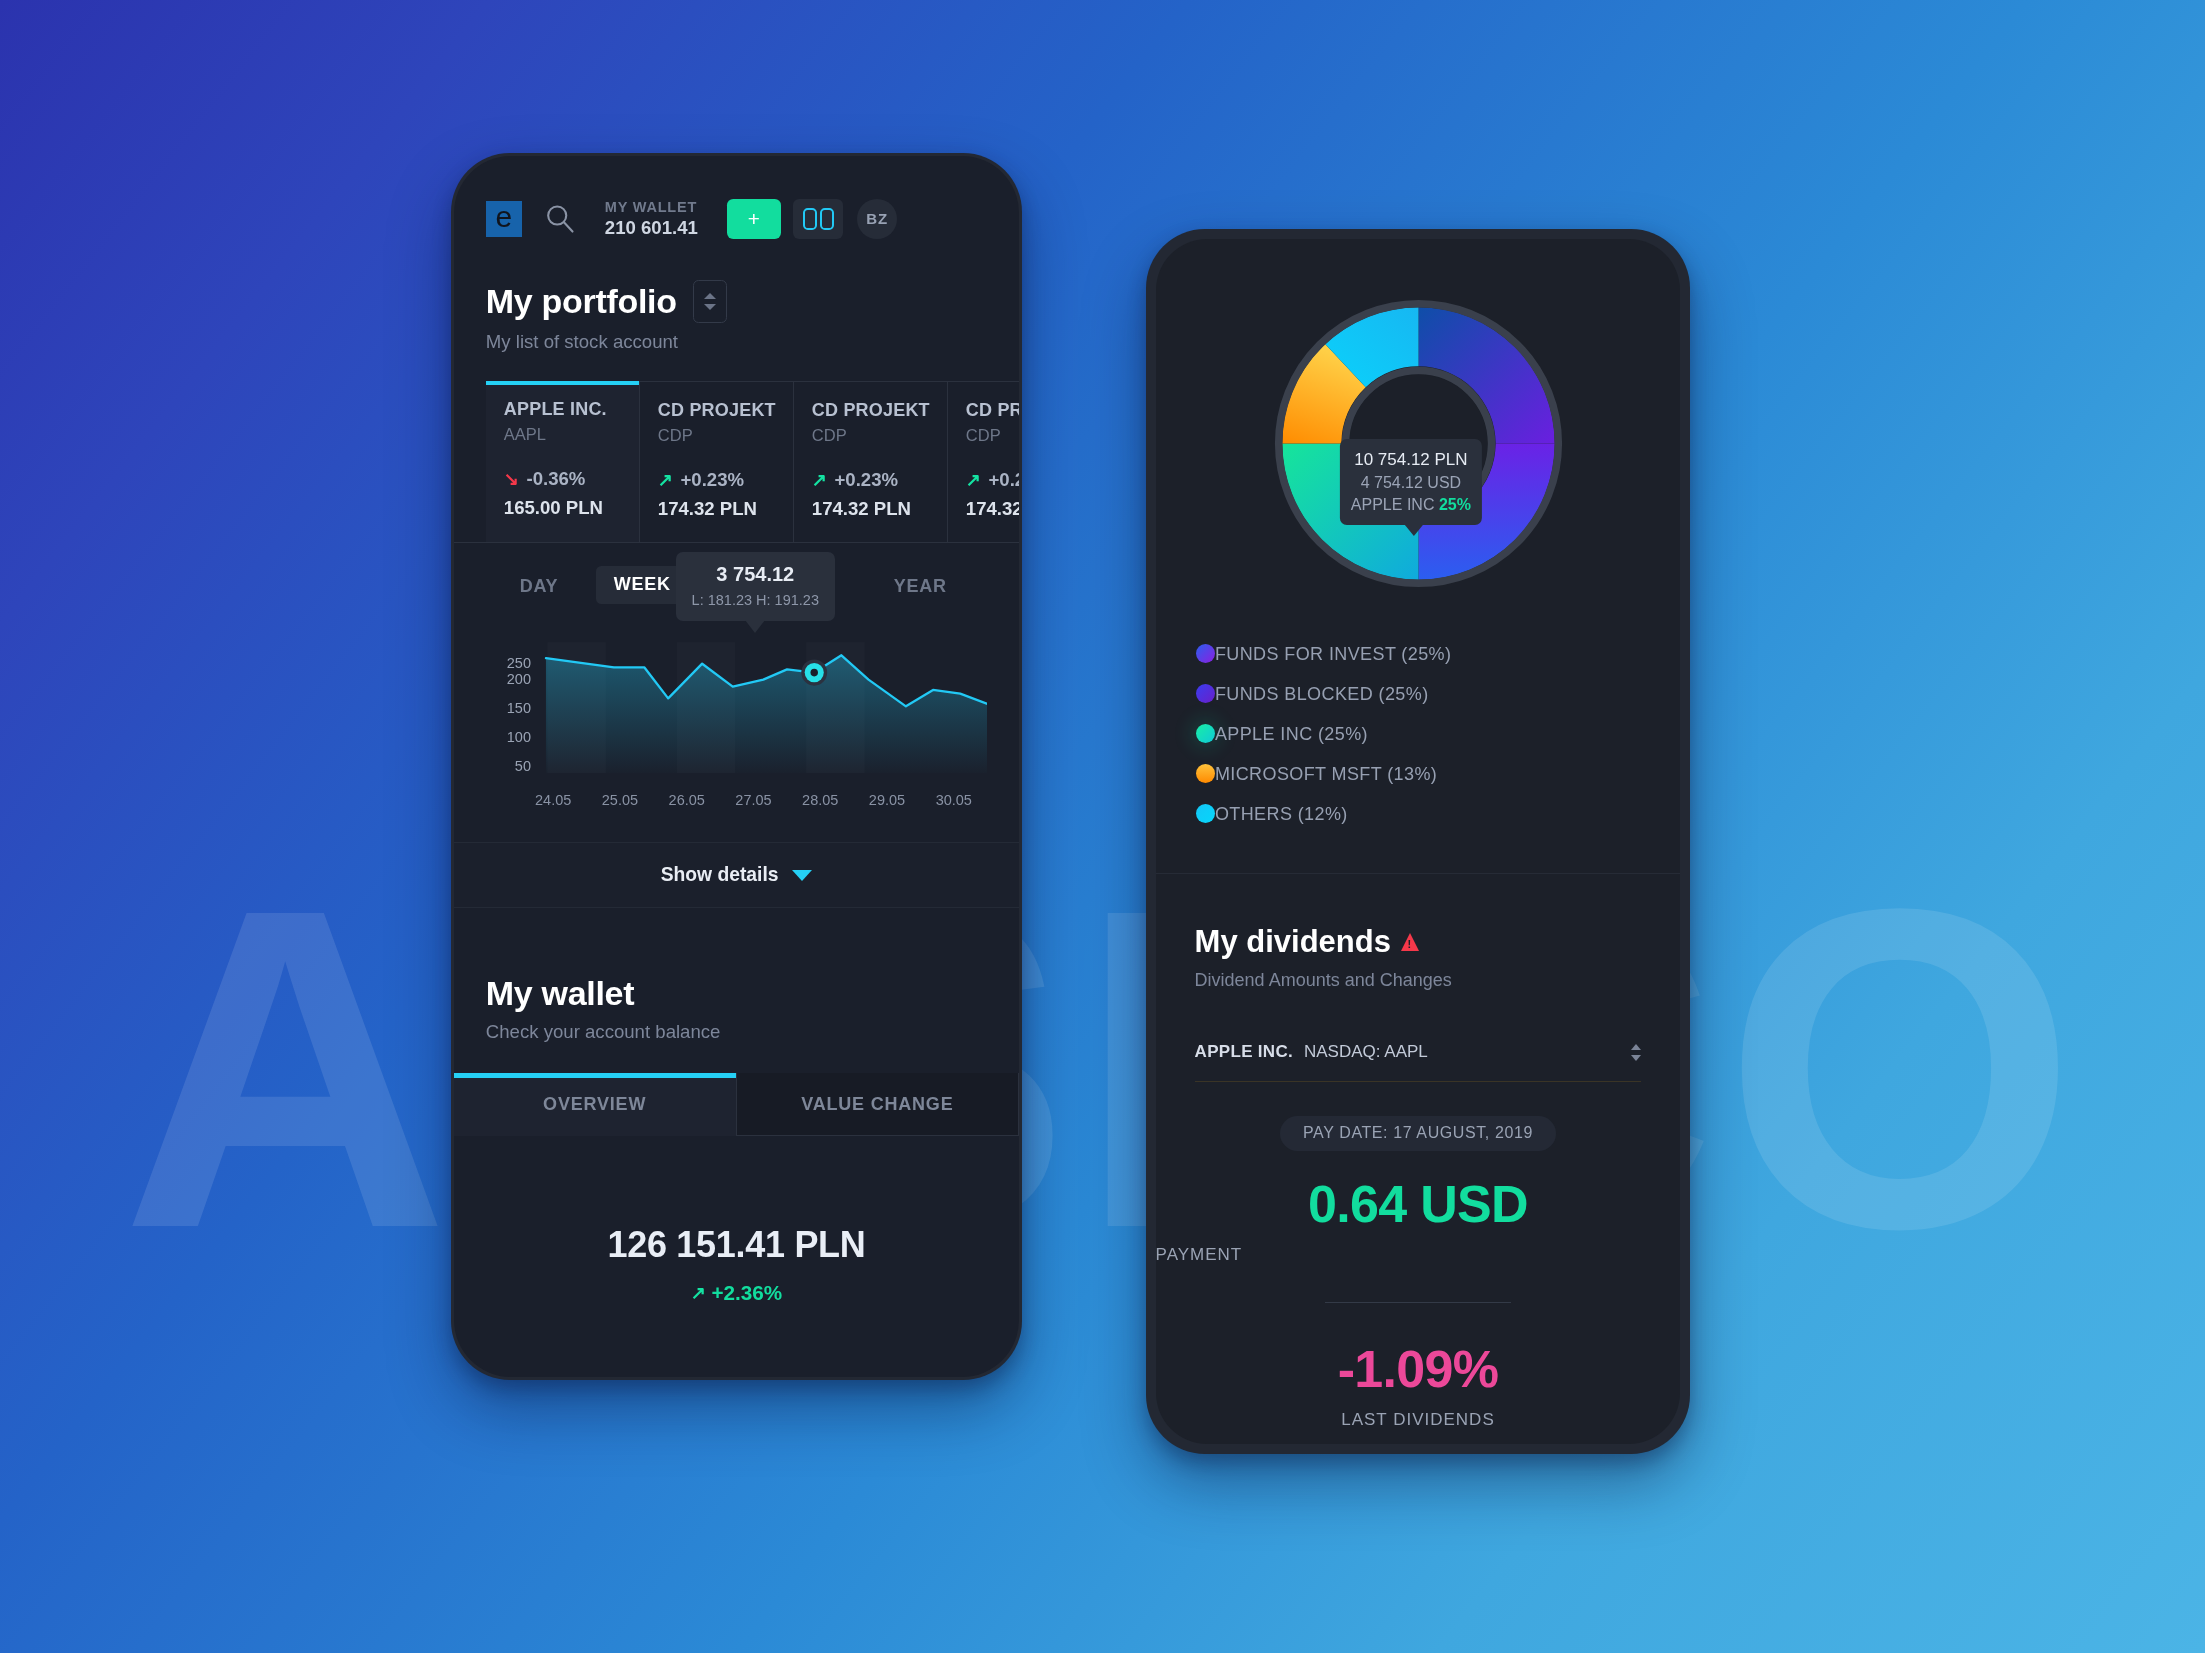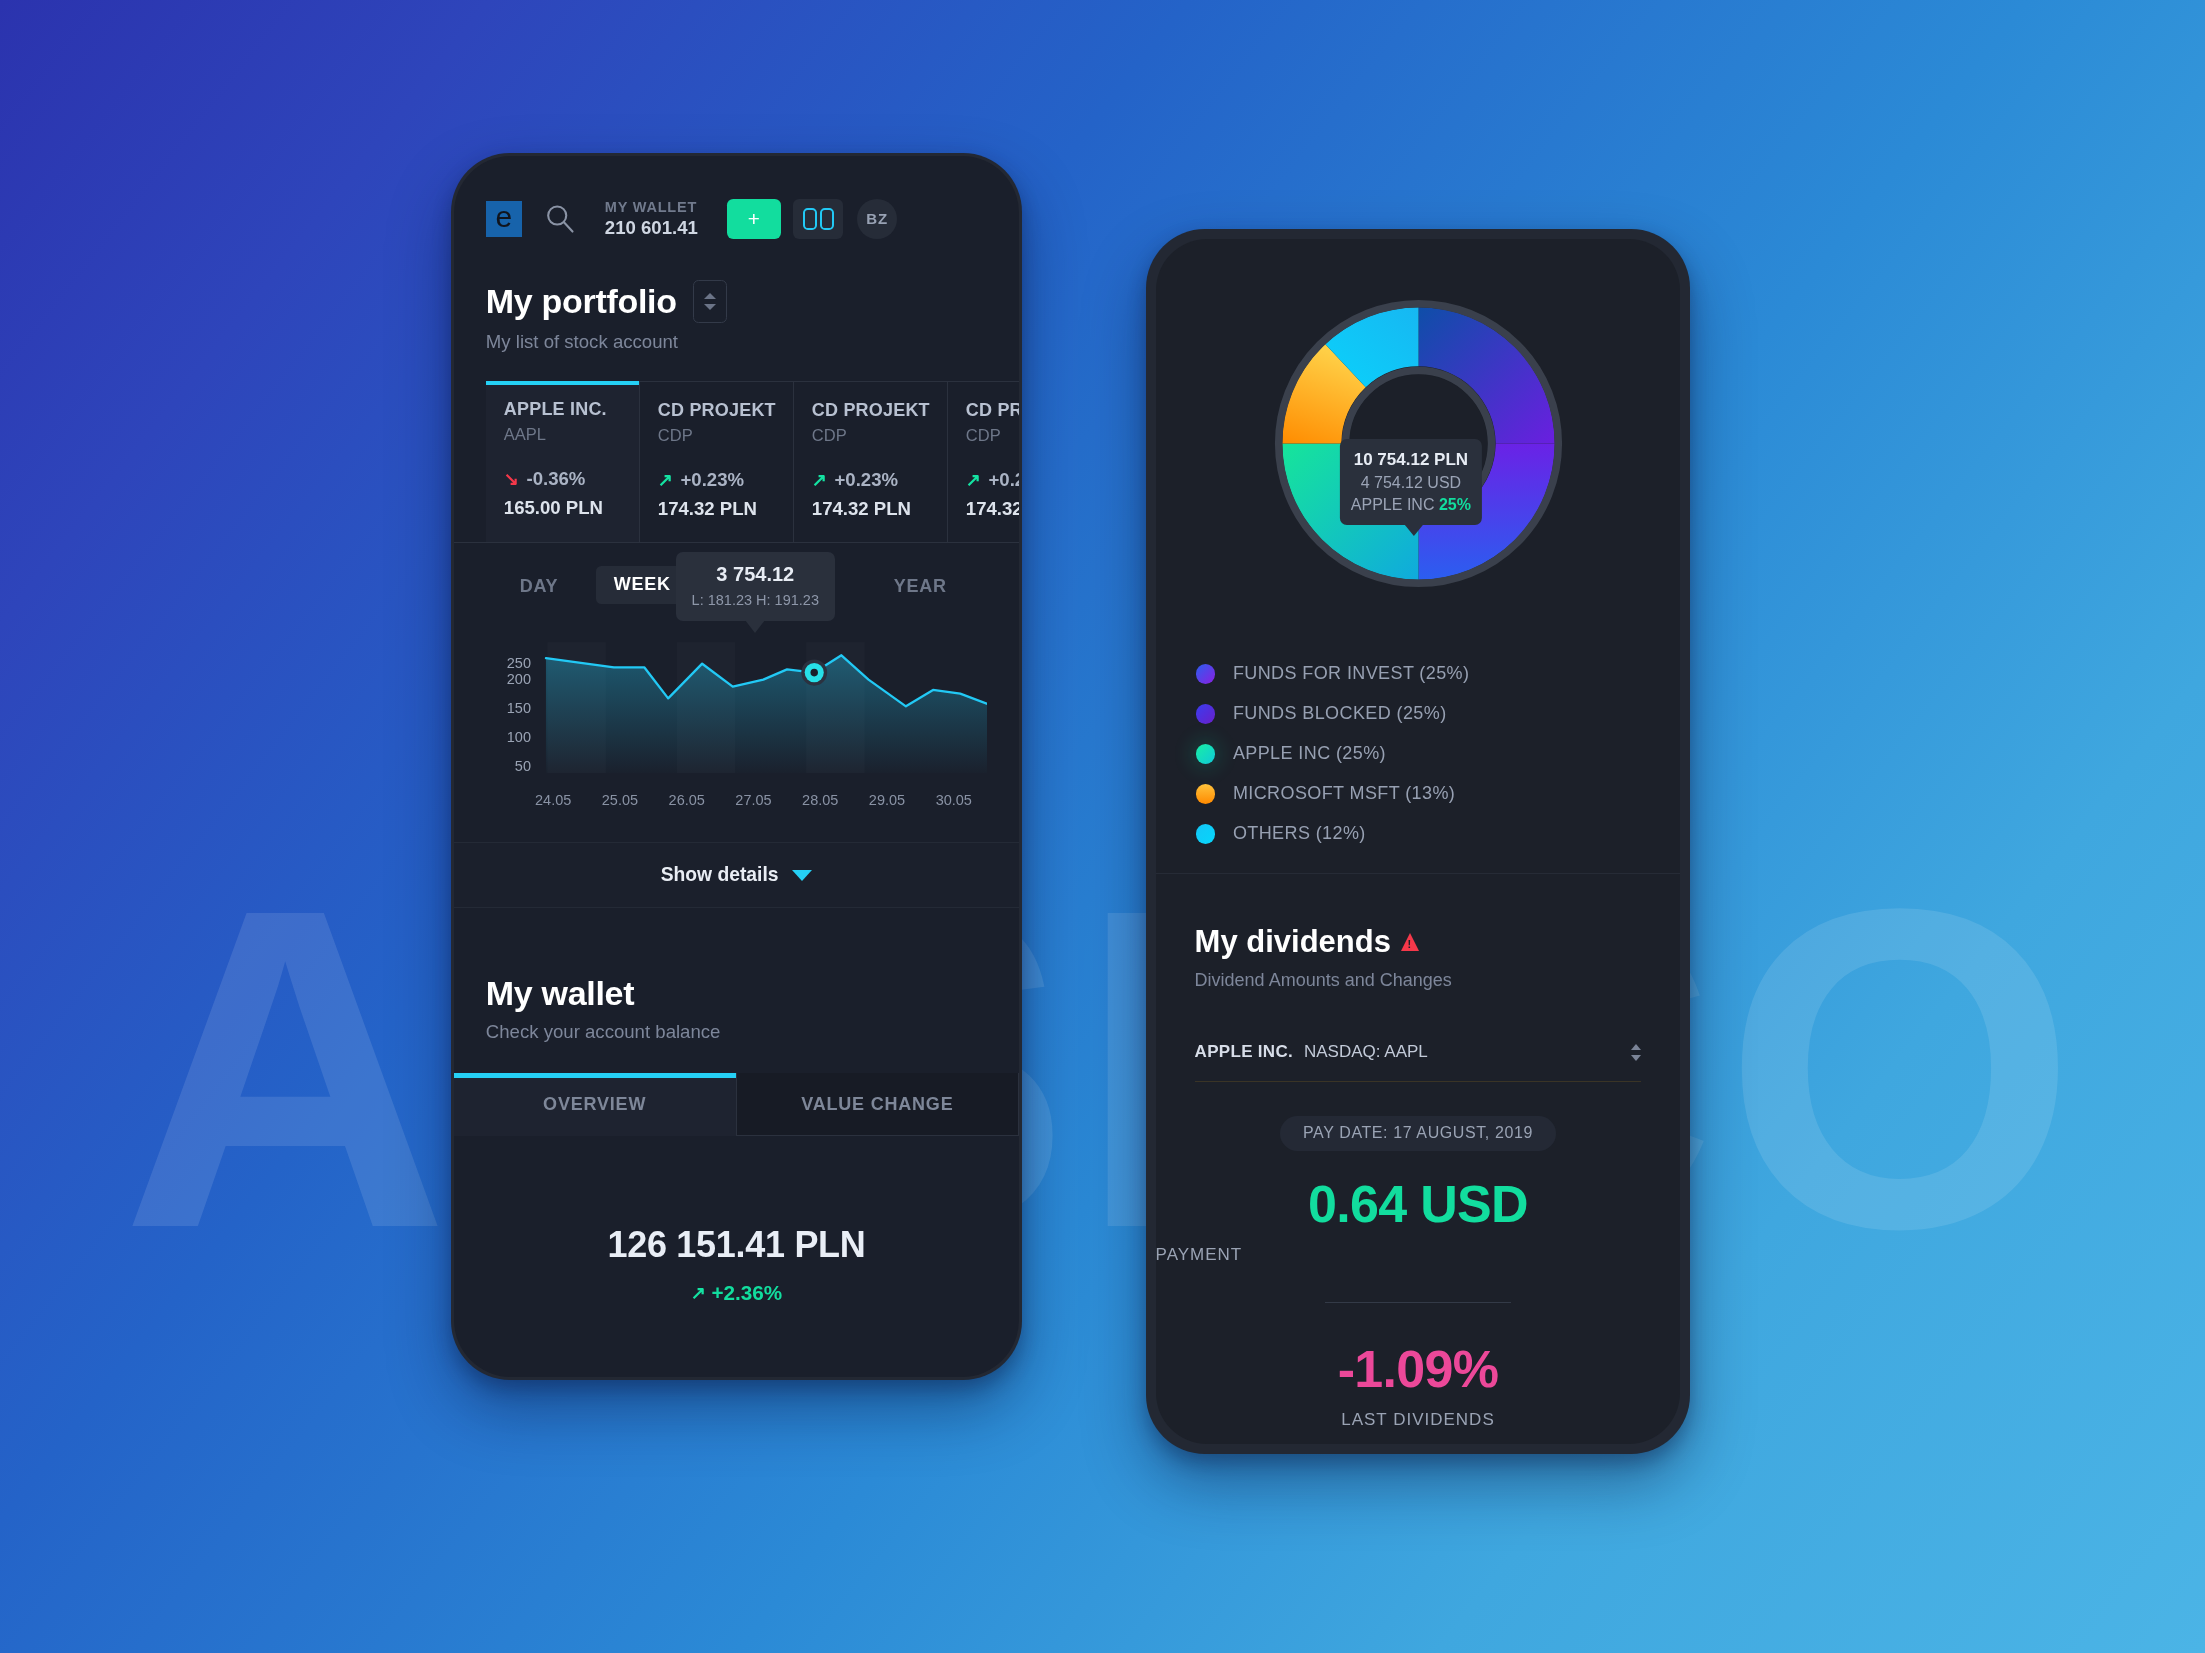--- a/index.html
+++ b/index.html
@@ -167,27 +167,27 @@
   
   .donut-wrap { position: relative; height: 372px; margin-top: 19.3px; display: flex; align-items: center; justify-content: center; }
   .donut-tip {
     position: absolute; left: 50%; top: 181px; transform: translateX(-55%);
     width: 142px; background: #2a303c; border-radius: 6.9px; padding: 11px 6.9px 11px 6.9px; text-align: center;
   }
   .donut-tip::after {
     content:""; position:absolute; left:52%; bottom:-11px; transform: translateX(-50%);
     border-left: 9px solid transparent; border-right: 9px solid transparent; border-top: 11.7px solid #2a303c;
   }
-  .dtip-1 { font-size: 17px; font-weight: 700; color: #e7ecf4; }
+  .dtip-1 { font-size: 17px; font-weight: 400; color: #e7ecf4; }
   .dtip-2 { font-size: 16px; color: #9ba4b6; margin-top: 4.1px; }
   .dtip-3 { font-size: 16px; color: #9ba4b6; margin-top: 4.1px; }
   .dtip-3 b { color: #12dd9e; font-weight: 700; }
 
   .legend { padding: 13.8px 40px 0 40px; }
-  .leg-row { display: flex; align-items: flex-end; gap: 18px; height: 40px; }
+  .leg-row { display: flex; align-items: flex-start; height: 40px; }
   .leg-dot { width: 19.3px; height: 19.3px; border-radius: 50%; flex: 0 0 19.3px; }
   .leg-label { font-size: 18px; color: #97a0b2; letter-spacing: 0.4px; }
   .p2-divider { height: 0.7px; background: #262b36; margin: 29px 0 0 0; }
 
   
   .div-head { padding: 51px 39px 0 39px; }
   .div-title { font-size: 31px; font-weight: 700; color: #ffffff; display: flex; align-items: center; gap: 9.6px; }
   .warn-tri { width: 0; height: 0; border-left: 9.6px solid transparent; border-right: 9.6px solid transparent; border-bottom: 18px solid #f5384a; position: relative; }
   .warn-tri::after { content:"!"; position:absolute; left:-2.1px; top:4.8px; font-size:11px; color:#1c2029; font-weight:700; }
   .div-sub { font-size: 18px; color: #7d869a; margin-top: 9.6px; }

